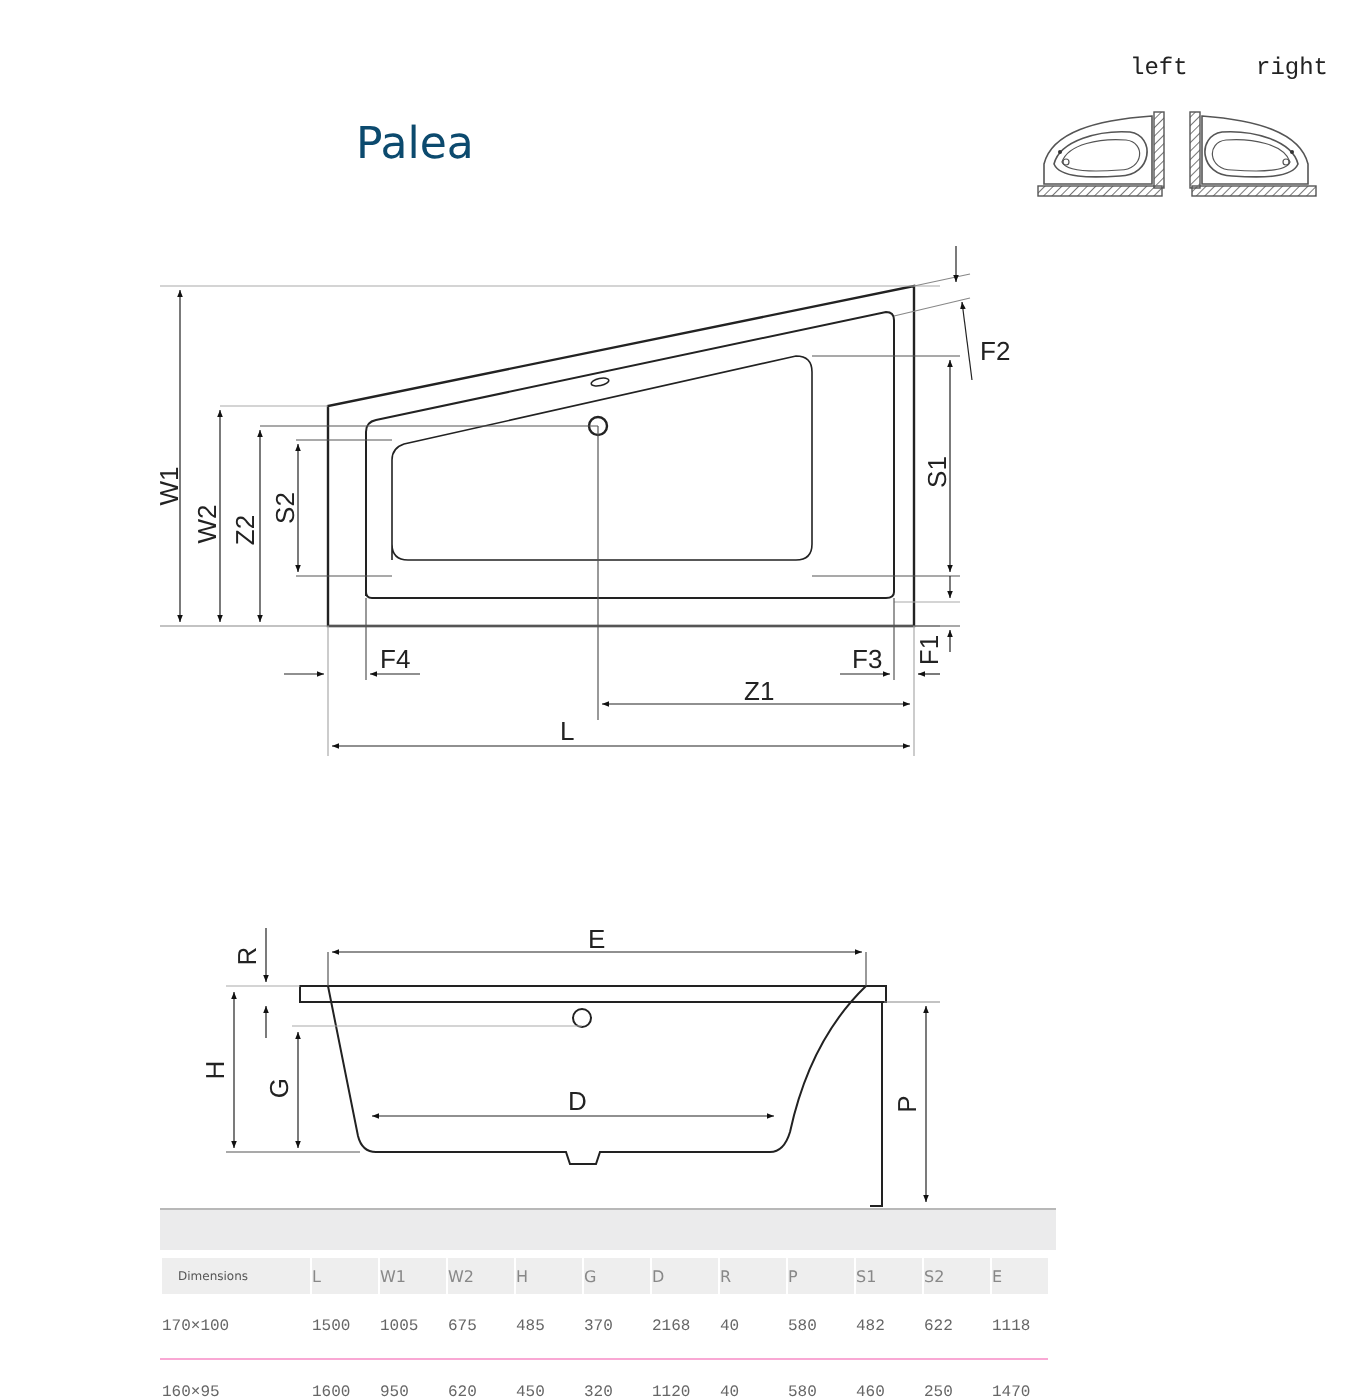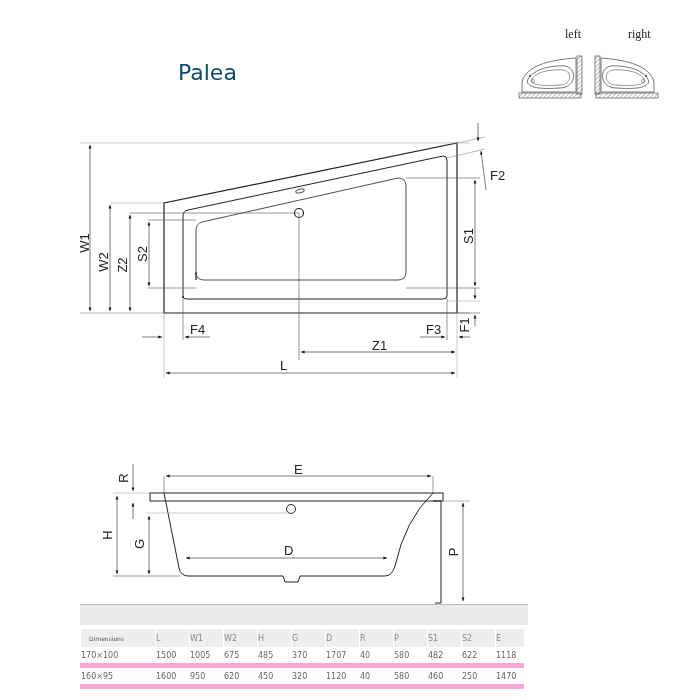--- a/index.html
+++ b/index.html
@@ -1,23 +1,23 @@
 <!DOCTYPE html>
 <html><head>
   <meta charset="utf-8">
   <style>
     html, body { margin: 0; padding: 0; background: #ffffff; }
     body { width: 686px; height: 700px; position: relative; overflow: hidden; font-family: "Liberation Sans", sans-serif; }
     .title { position: absolute; left: 178px; top: 60px; font-family: "DejaVu Sans", sans-serif; font-size: 22px; color: #0c4a6e; }
-    .variant-label { position: absolute; top: 27px; font-family: Liberation Serif, serif; font-size: 12px; color: #222; }
+    .variant-label { position: absolute; top: 27px; font-family: Liberation Mono, monospace; font-size: 12px; color: #222; }
     svg { position: absolute; left: 0; top: 0; }
     .lbl { font-family: "Liberation Sans", sans-serif; fill: #222; }
     .dim-table { position: absolute; left: 80px; top: 629px; border-collapse: collapse; font-family: "DejaVu Sans", sans-serif; font-size: 8px; color: #666; }
     .dim-table th { background: #eeeeee; font-weight: normal; text-align: left; height: 18px; padding: 0 0 0 0; color: #888; }
-    .dim-table td { height: 16px; padding: 0; border-bottom: 5px solid #f9a8d4; }
+    .dim-table td { height: 32px; padding: 0; border-bottom: 1px solid #f9a8d4; font-family: Liberation Mono, monospace; }
     .dim-table th, .dim-table td { border-left: 1px solid #fff; }
     .floor-band { position: absolute; left: 80px; top: 604px; width: 448px; height: 20px; background: #ebebec; border-top: 1px solid #b8b8b8; }
   </style>
 </head>
 <body>
 
 <div class="title">Palea</div>
 <div class="variant-label" style="left:565px;">left</div>
 <div class="variant-label" style="left:628px;">right</div>
 
@@ -188,21 +188,21 @@
     </tr>
   </thead>
   <tbody>
     <tr>
       <td>170×100</td>
       <td>1500</td>
       <td>1005</td>
       <td>675</td>
       <td>485</td>
       <td>370</td>
-      <td>1707</td>
+      <td>2168</td>
       <td>40</td>
       <td>580</td>
       <td>482</td>
       <td>622</td>
       <td>1118</td>
     </tr>
     <tr>
       <td>160×95</td>
       <td>1600</td>
       <td>950</td>

